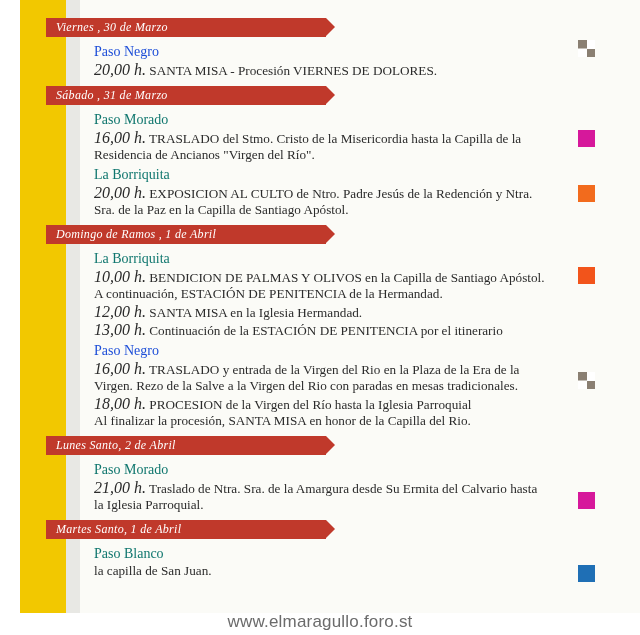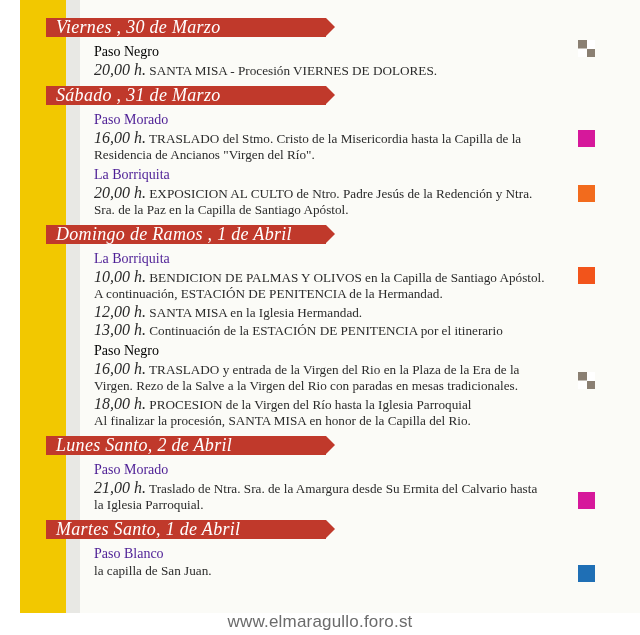--- a/index.html
+++ b/index.html
@@ -73,21 +73,21 @@
   
   .day-header {
     position: relative;
     height: 19px;
     margin-left: -42px;
     width: 280px;
     background: #c0392b;
     color: #ffffff;
     font-family: "Liberation Serif", serif;
     font-style: italic;
-    font-size: 18px;
+    font-size: 12px;
     line-height: 19px;
     padding-left: 10px;
     box-sizing: border-box;
     letter-spacing: 0.3px;
   }
   .day-header::after {
     content: "";
     position: absolute;
     right: -9px; top: 0;
     width: 0; height: 0;
@@ -98,26 +98,26 @@
   .day-block {
     margin-bottom: 6px;
   }
   .day-body {
     padding-top: 4px;
     padding-left: 6px;
   }
   .paso-name {
     font-family: "Liberation Serif", serif;
     font-size: 14px;
-    color: #4c1d95;
+    color: #0f766e;
     line-height: 18px;
     margin-top: 2px;
   }
   .paso-name.dark {
-    color: #000000;
+    color: #1d4ed8;
   }
   .entry {
     font-family: "Liberation Serif", serif;
     font-size: 13.2px;
     color: #2b2b2b;
     line-height: 16.5px;
     margin-top: 1px;
   }
   .hour {
     font-style: italic;

